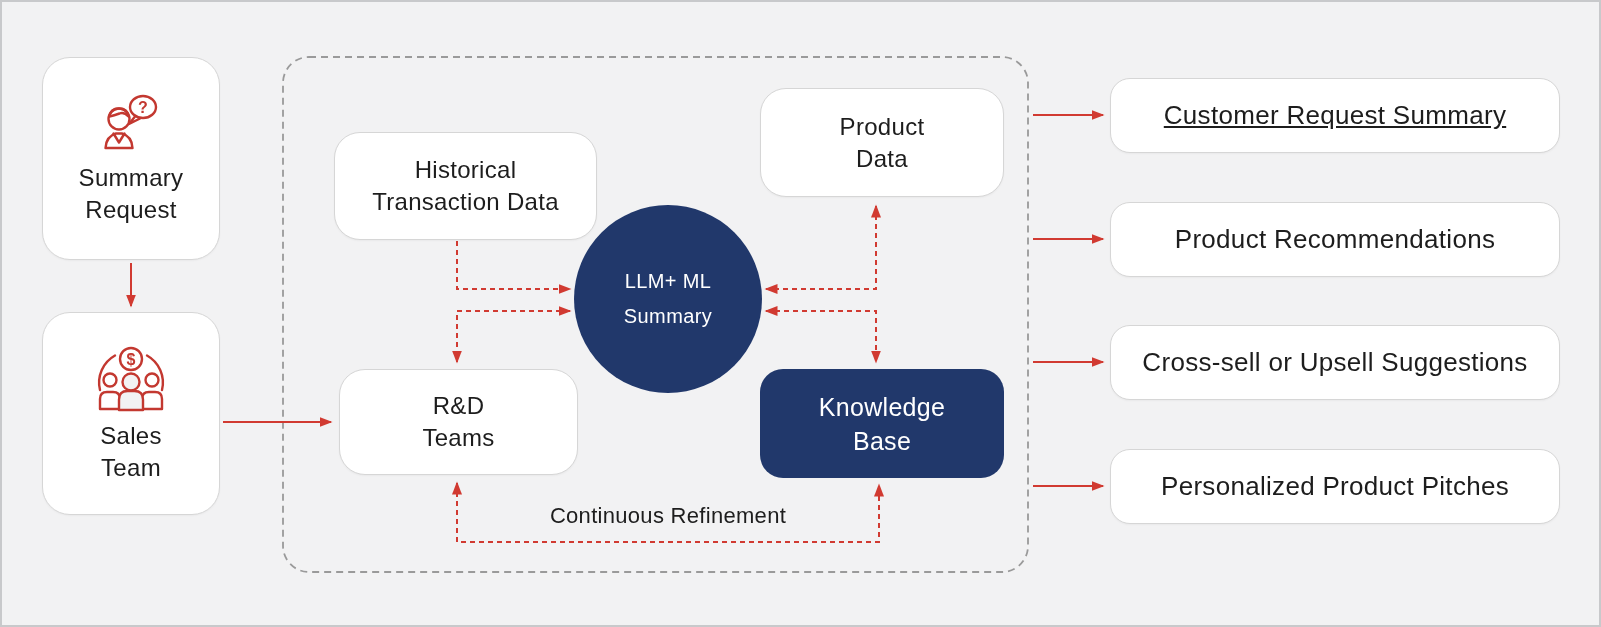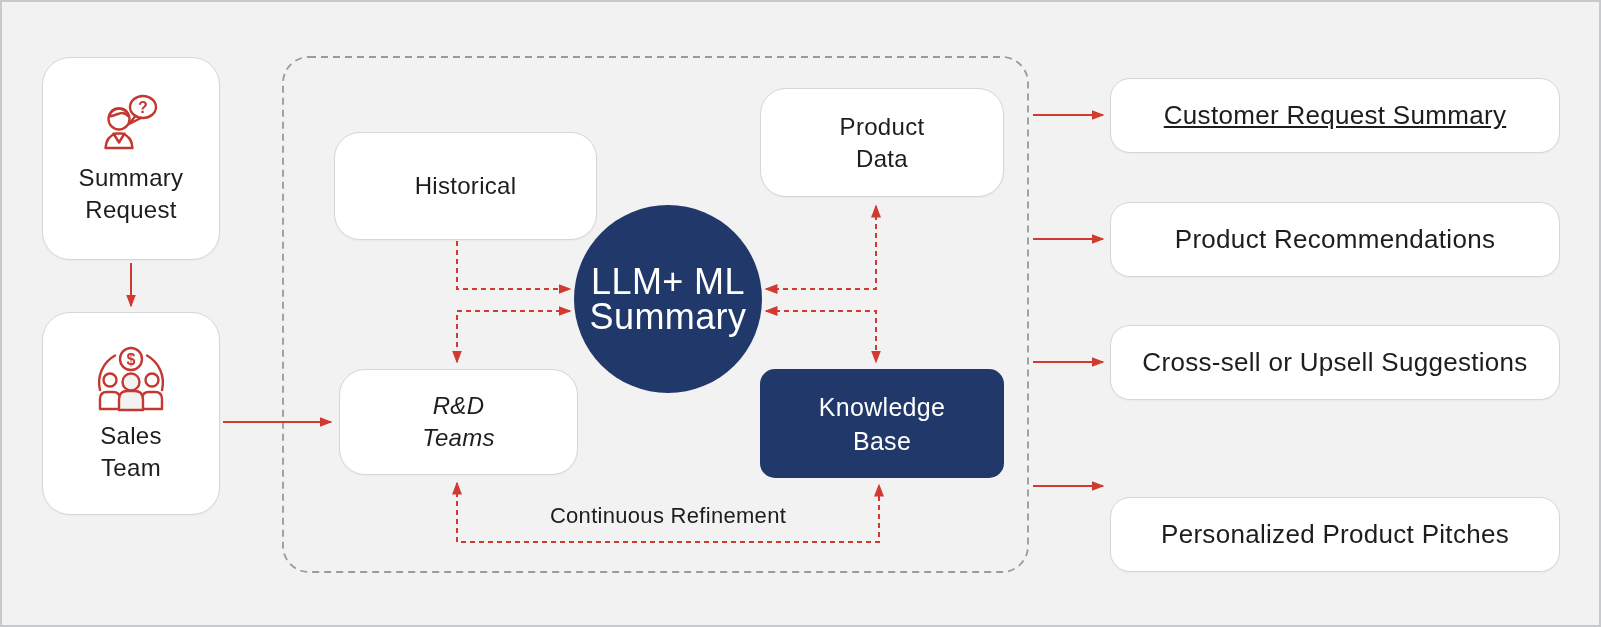--- a/index.html
+++ b/index.html
@@ -20,36 +20,36 @@
     justify-content:center;text-align:center;color:var(--text_dark);
     box-sizing:border-box;box-shadow:0 1px 2px rgba(0,0,0,0.04);
   }
   .label{font-size:24px;line-height:32px;font-weight:500;letter-spacing:.3px;}
   .label span{display:block;}
 
   #customer-request{left:40px;top:55px;width:178px;height:203px;gap:8px;border-radius:28px;}
   #sales-team{left:40px;top:310px;width:178px;height:203px;gap:6px;border-radius:28px;}
   #historical{left:332px;top:86px;width:263px;height:108px;margin-top:44px;}
   #product-data{left:758px;top:86px;width:244px;height:109px;}
-  #rd-teams{left:337px;top:367px;width:239px;height:106px;font-style:italic;}
+  #rd-teams{left:337px;top:367px;width:239px;height:106px;}
   #knowledge-base{left:758px;top:367px;width:244px;height:109px;background:var(--navy);
-    border:none;color:var(--text_light);border-radius:15px;box-shadow:none;}
+    border:none;color:var(--text_light);border-radius:23px;box-shadow:none;}
   #knowledge-base .label{font-weight:400;font-size:25px;line-height:34px;}
   #llm-circle{left:572px;top:203px;width:188px;height:188px;border-radius:50%;
     background:var(--navy);border:none;color:var(--text_light);box-shadow:none;}
-  #llm-circle .label{font-size:36px;line-height:35px;font-weight:400;letter-spacing:.4px;}
+  #llm-circle .label{font-size:20px;line-height:35px;font-weight:400;letter-spacing:.4px;}
 
   .output{
     position:absolute;left:1108px;width:450px;height:75px;background:#ffffff;
     border:1.5px solid var(--box_border);border-radius:20px;display:flex;
     align-items:center;justify-content:center;font-size:26px;font-weight:500;
     color:var(--text_dark);letter-spacing:.3px;box-sizing:border-box;
     box-shadow:0 1px 2px rgba(0,0,0,0.04);
   }
-  #output-1{top:76px;text-decoration:underline;}#output-2{top:200px;}#output-3{top:323px;}#output-4{top:447px;margin-top:48px;}
+  #output-1{top:76px;text-decoration:underline;}#output-2{top:200px;}#output-3{top:323px;}#output-4{top:447px;}
 
   .loop-label{
     position:absolute;left:455px;top:501px;width:422px;text-align:center;
     font-size:22px;font-weight:500;color:var(--text_dark);letter-spacing:.3px;
   }
 
   .icon{stroke:currentColor;fill:none;stroke-width:2.4;stroke-linecap:round;stroke-linejoin:round;}
   #customer-request .icon{width:66px;height:62px;color:var(--icon_red);}
   #sales-team .icon{width:84px;height:70px;color:var(--icon_red);}
   .glyph{font-family:"Liberation Sans",sans-serif;font-size:16px;font-weight:700;
@@ -116,20 +116,21 @@
     </svg>
     <div class="label">
       <span>Sales</span>
       <span>Team</span>
     </div>
   </div>
 
   <div class="node" id="historical">
     <div class="label">
       <span>Historical</span>
+      <span>Transaction Data</span>
     </div>
   </div>
 
   <div class="node" id="product-data">
     <div class="label">
       <span>Product</span>
       <span>Data</span>
     </div>
   </div>
 

